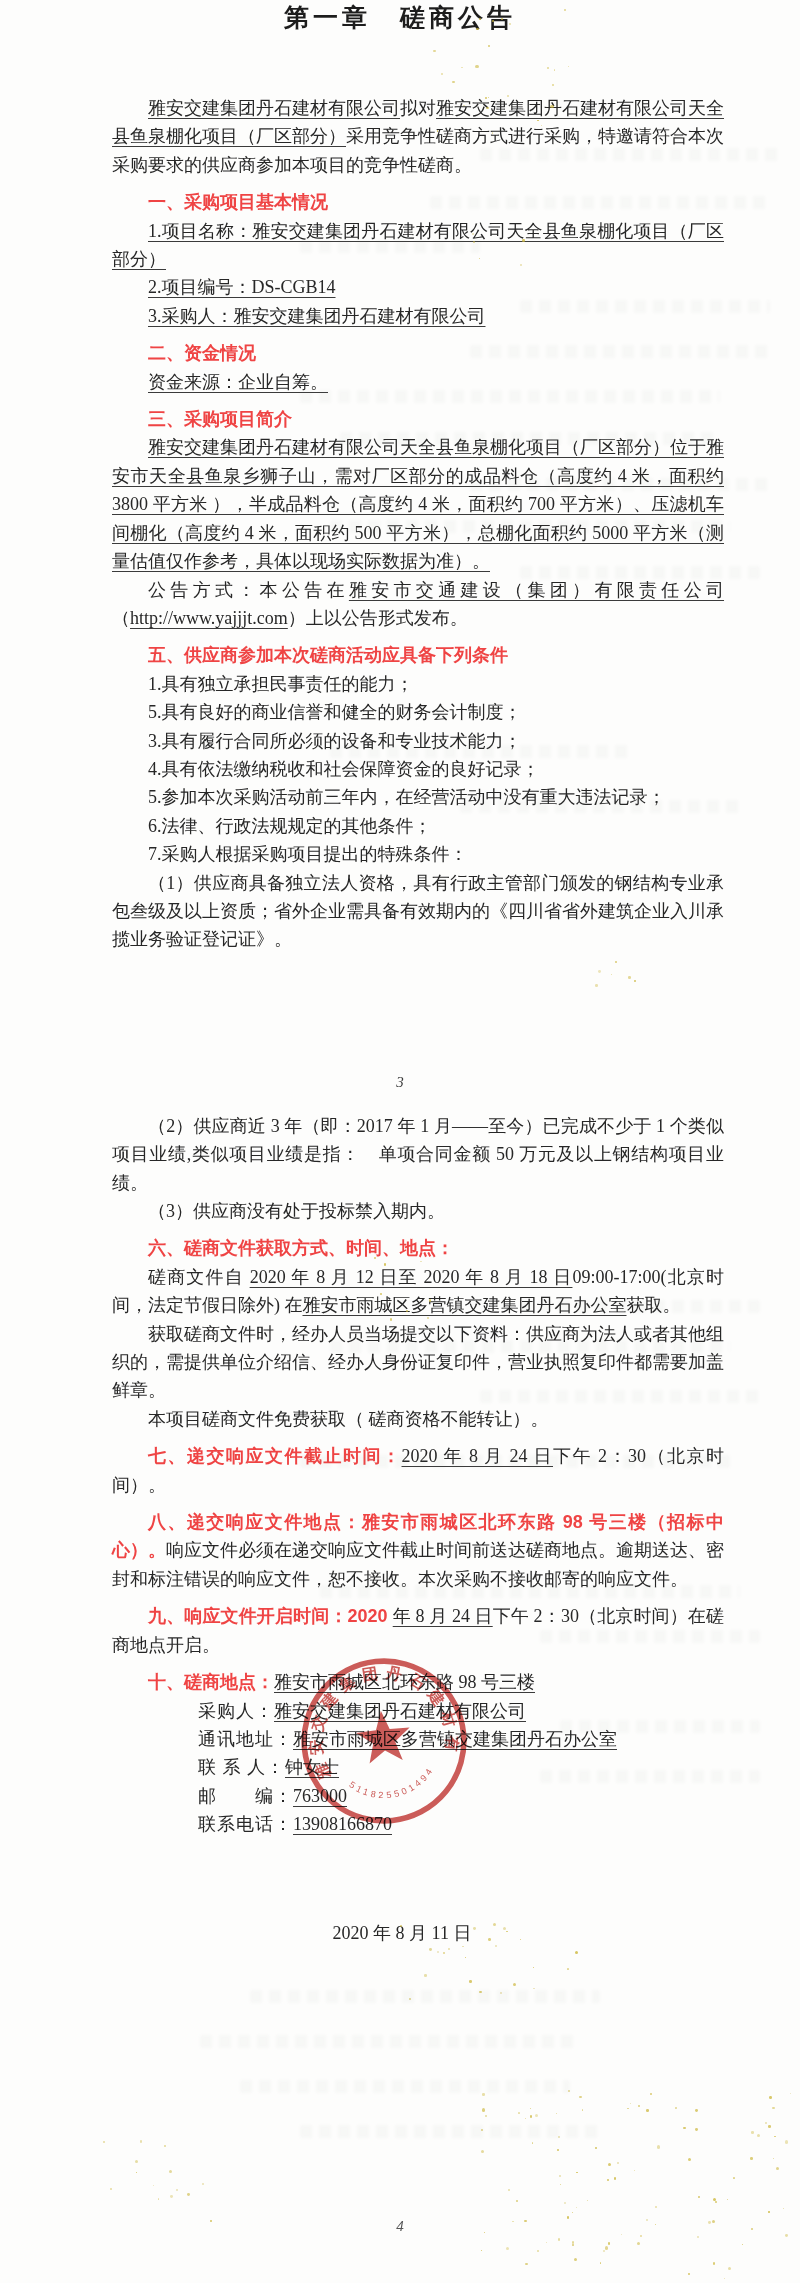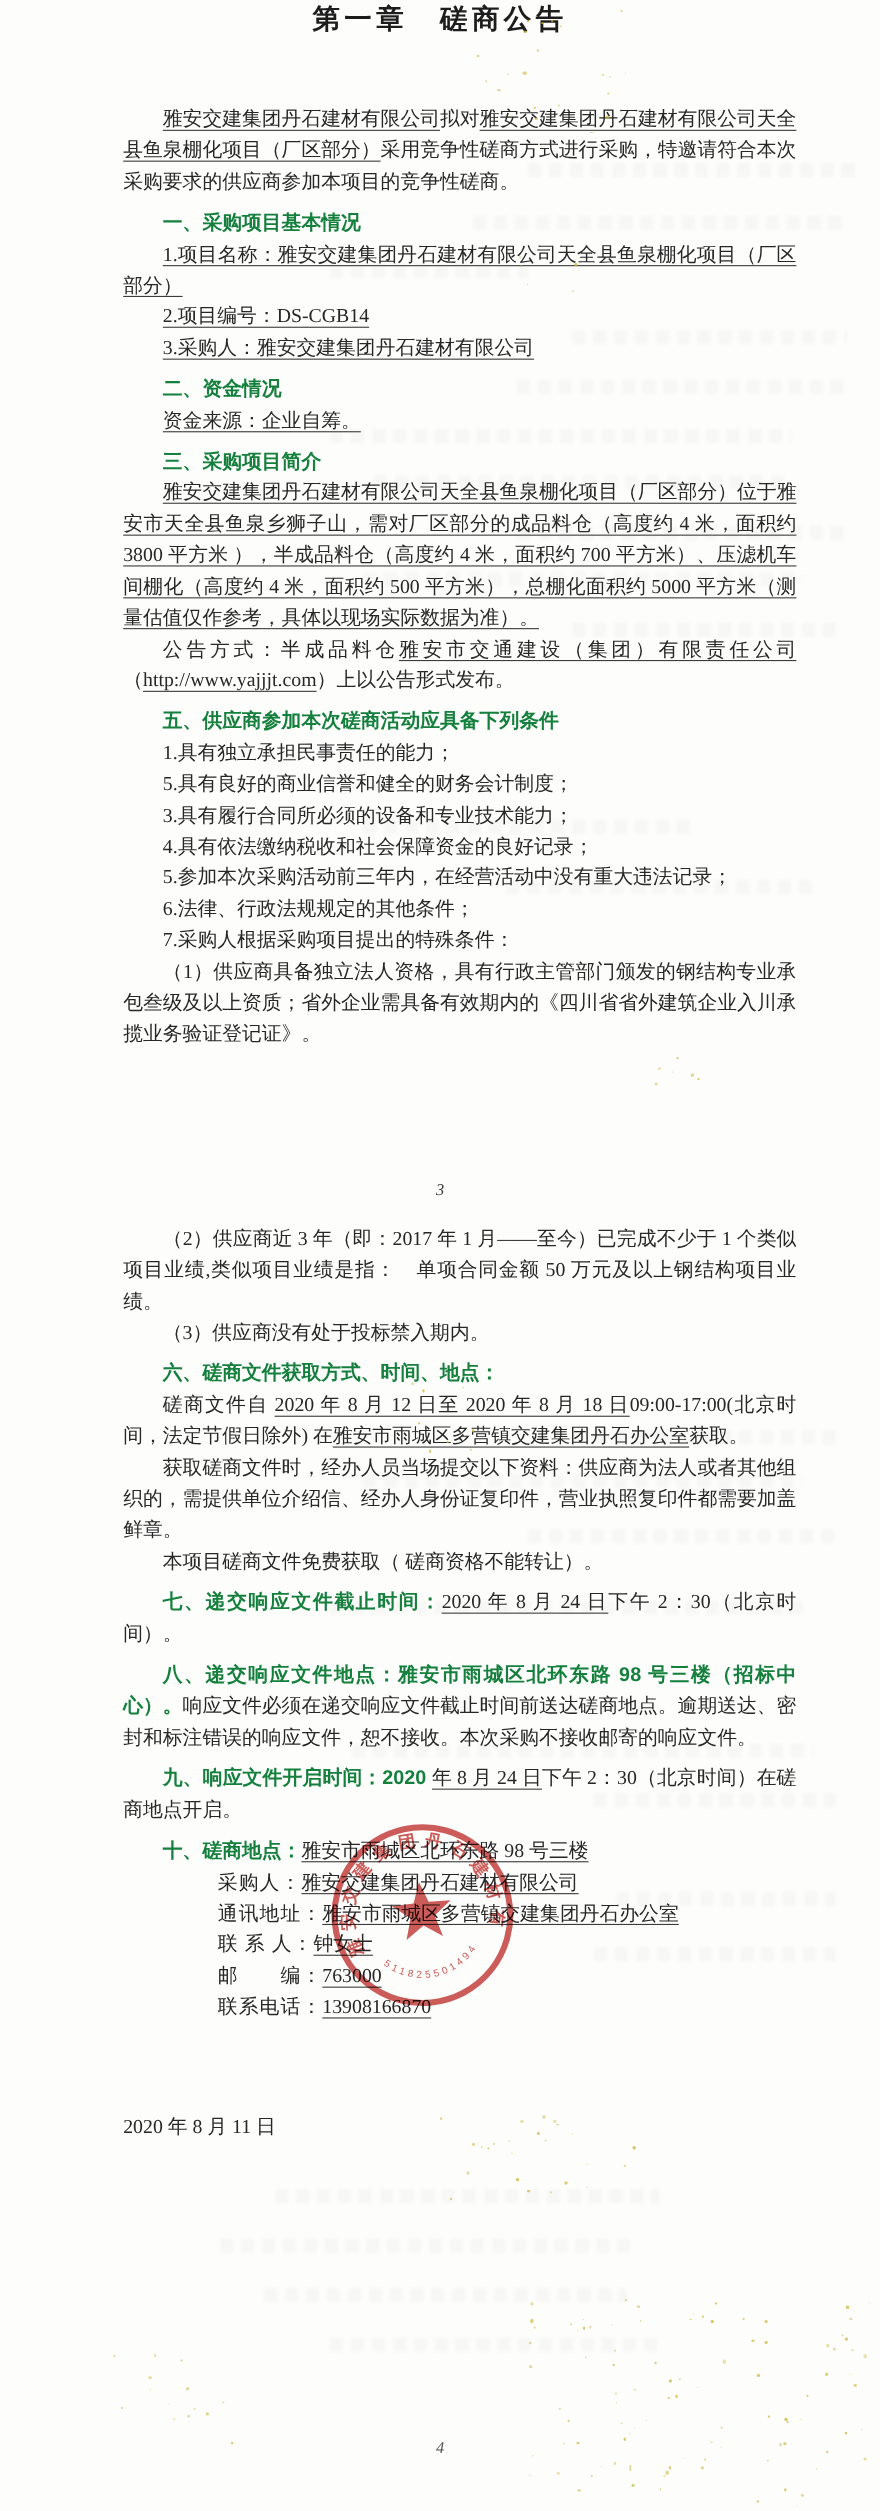--- a/index.html
+++ b/index.html
@@ -9,26 +9,26 @@
     font-family:"Liberation Serif","DejaVu Serif",serif;
     color:#272727;
   }
   .content{position:absolute;left:112px;right:76px;top:94px;}
   .blk{margin:0;font-size:18px;line-height:28.4px;text-align:justify;text-indent:2em;}
   .title{font-family:"Liberation Sans","DejaVu Sans",sans-serif;font-weight:bold;
     font-size:25px;line-height:34px;text-align:center;text-indent:0;letter-spacing:4px;
     margin:0 0 27px 0;color:#1d1d1d;}
   .h{font-family:"Liberation Sans","DejaVu Sans",sans-serif;font-weight:bold;margin-top:9px;color:#1f1f1f;}
   .sp{margin-top:9px;}
-  .b{font-family:"Liberation Sans","DejaVu Sans",sans-serif;font-weight:bold;color:#15803d;}
+  .b{font-family:"Liberation Sans","DejaVu Sans",sans-serif;font-weight:bold;color:#ef4444;}
   .u{text-decoration:underline;text-decoration-thickness:1.4px;text-underline-offset:4px;text-decoration-color:#3b3b3b;}
   .page-gap{height:158px;}
   .contact{text-indent:0;padding-left:86px;}
   .contact .lbl{letter-spacing:1px;}
-  .date{text-indent:0;text-align:left;padding-right:32px;margin-top:80px;}
+  .date{text-indent:0;text-align:center;padding-right:32px;margin-top:80px;}
   .pageno{position:absolute;left:0;width:800px;text-align:center;
     font-family:"Liberation Serif","DejaVu Serif",serif;font-style:italic;
     font-size:15px;color:#3a3a3a;}
   .pageno.p3{top:1074px;}
   .pageno.p4{top:2218px;color:#555;}
   .stamp{position:absolute;left:293px;top:1650px;width:182px;height:182px;
     transform:rotate(-6deg);opacity:.86;mix-blend-mode:multiply;pointer-events:none;}
   .ghost{position:absolute;height:13px;border-radius:2px;
     background:repeating-linear-gradient(90deg,rgba(110,120,112,.55) 0 12px,rgba(110,120,112,0) 12px 19px);
     opacity:.07;filter:blur(1.6px);}
@@ -44,21 +44,21 @@
   <main class="content">
       <p class="blk"><span class="u">雅安交建集团丹石建材有限公司</span><span class="">拟对</span><span class="u">雅安交建集团丹石建材有限公司天全县鱼泉棚化项目（厂区部分）</span><span class="">采用竞争性磋商方式进行采购，特邀请符合本次采购要求的供应商参加本项目的竞争性磋商。</span></p>
       <p class="blk h"><span class="b ">一、采购项目基本情况</span></p>
       <p class="blk"><span class="u">1.项目名称：雅安交建集团丹石建材有限公司天全县鱼泉棚化项目（厂区部分）</span></p>
       <p class="blk"><span class="u">2.项目编号：DS-CGB14</span></p>
       <p class="blk"><span class="u">3.采购人：雅安交建集团丹石建材有限公司</span></p>
       <p class="blk h"><span class="b ">二、资金情况</span></p>
       <p class="blk"><span class="u">资金来源：企业自筹。</span></p>
       <p class="blk h"><span class="b ">三、采购项目简介</span></p>
       <p class="blk"><span class="u">雅安交建集团丹石建材有限公司天全县鱼泉棚化项目（厂区部分）位于雅安市天全县鱼泉乡狮子山，需对厂区部分的成品料仓（高度约 4 米，面积约 3800 平方米 ），半成品料仓（高度约 4 米，面积约 700 平方米）、压滤机车间棚化（高度约 4 米，面积约 500 平方米），总棚化面积约 5000 平方米（测量估值仅作参考，具体以现场实际数据为准）。</span></p>
-      <p class="blk"><span class="">公告方式：半成品料仓</span><span class="u">雅安市交通建设（集团）有限责任公司</span><span class="">（</span><span class="u">http://www.yajjjt.com</span><span class="">）上以公告形式发布。</span></p>
+      <p class="blk"><span class="">公告方式：本公告在</span><span class="u">雅安市交通建设（集团）有限责任公司</span><span class="">（</span><span class="u">http://www.yajjjt.com</span><span class="">）上以公告形式发布。</span></p>
       <p class="blk h"><span class="b ">五、供应商参加本次磋商活动应具备下列条件</span></p>
       <p class="blk"><span class="">1.具有独立承担民事责任的能力；</span></p>
       <p class="blk"><span class="">5.具有良好的商业信誉和健全的财务会计制度；</span></p>
       <p class="blk"><span class="">3.具有履行合同所必须的设备和专业技术能力；</span></p>
       <p class="blk"><span class="">4.具有依法缴纳税收和社会保障资金的良好记录；</span></p>
       <p class="blk"><span class="">5.参加本次采购活动前三年内，在经营活动中没有重大违法记录；</span></p>
       <p class="blk"><span class="">6.法律、行政法规规定的其他条件；</span></p>
       <p class="blk"><span class="">7.采购人根据采购项目提出的特殊条件：</span></p>
       <p class="blk"><span class="">（1）供应商具备独立法人资格，具有行政主管部门颁发的钢结构专业承包叁级及以上资质；省外企业需具备有效期内的《四川省省外建筑企业入川承揽业务验证登记证》。</span></p>
       <div class="page-gap"></div>

